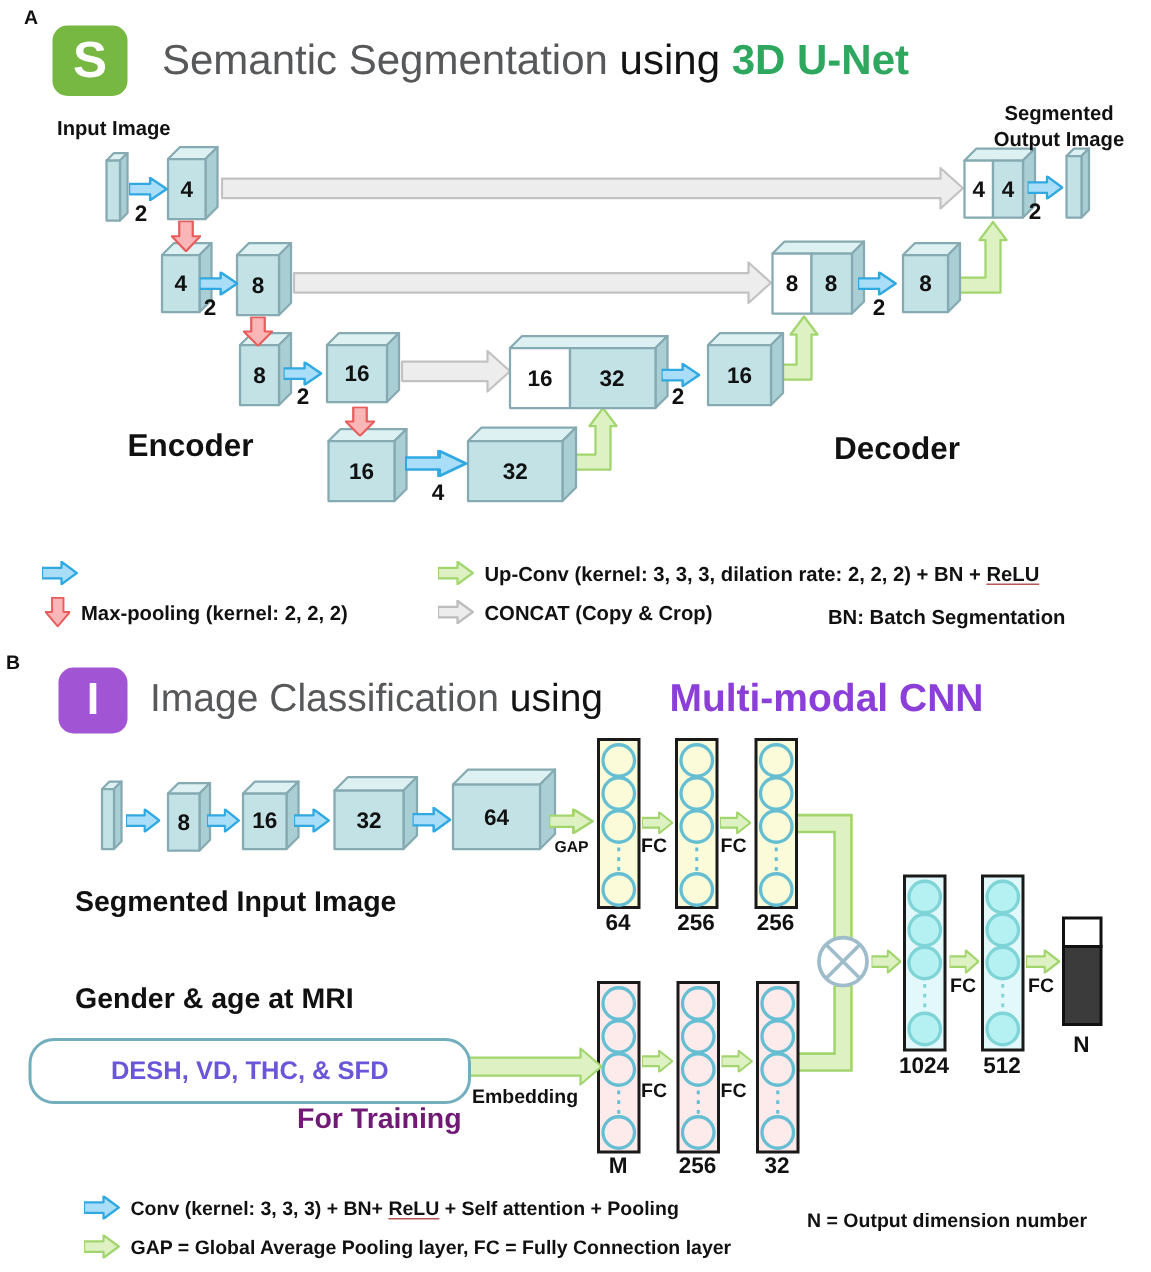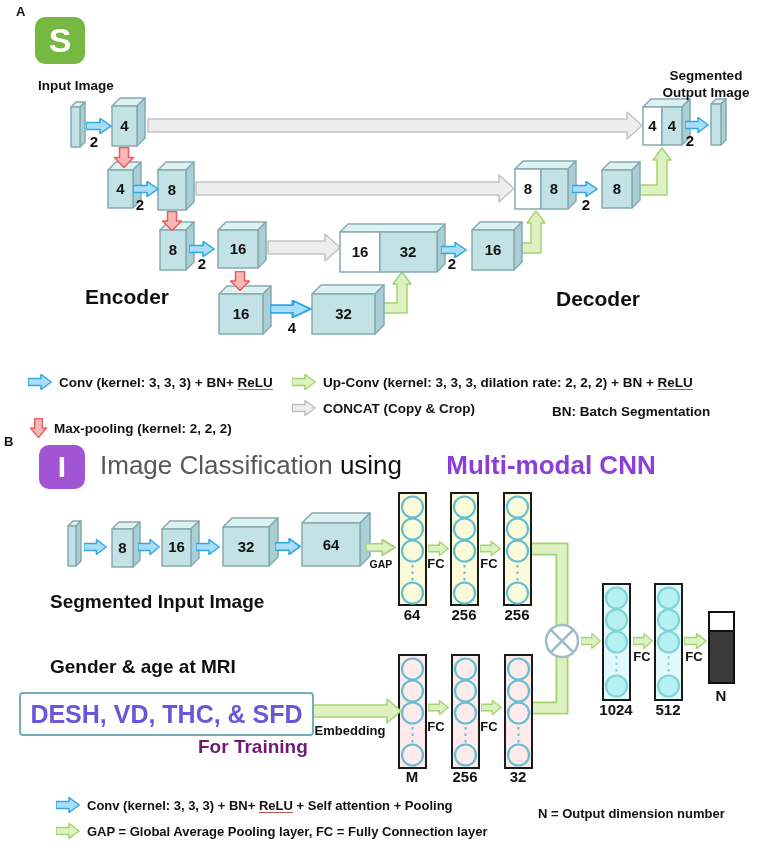--- a/index.html
+++ b/index.html
@@ -15,22 +15,22 @@
   .title-b{left:100px;top:450px;font-size:26px;}
   .fig-title .t-dark{color:#121212;}
   .t-accent-green{color:#2ea85f;font-weight:bold;}
   .t-accent-purple{color:#8b3fd8;font-weight:bold;margin-left:37px;}
   .legend-row{display:flex;align-items:center;gap:7px;font-weight:bold;color:#111;white-space:nowrap;}
   .leg-a{font-size:13.5px;}
   .leg-b{font-size:13px;margin-left:16px;}
   .relu{text-decoration:underline;text-decoration-color:#b85555;text-underline-offset:2px;}
   .note{font-weight:bold;color:#111;white-space:nowrap;}
   .blabel{font-weight:bold;color:#111;white-space:nowrap;}
-  .desh-box{left:19px;top:692px;width:291px;height:40px;border:2.5px solid #73aebd;border-radius:4px;
-            background:#fff;text-align:center;line-height:40px;font-weight:bold;font-size:25px;color:#6b55d8;white-space:nowrap;}
+  .desh-box{left:19px;top:692px;width:291px;height:40px;border:2.5px solid #73aebd;border-radius:17px;
+            background:#fff;text-align:center;line-height:40px;font-weight:bold;font-size:17px;color:#6b55d8;white-space:nowrap;}
   .for-training{left:198px;top:736px;font-size:19px;color:#701a75;font-weight:bold;}
   
   .bf{fill:#c3e2e6;stroke:#85aab1;stroke-width:1.5;stroke-linejoin:round;}
   .bw{fill:#ffffff;stroke:#85aab1;stroke-width:1.5;stroke-linejoin:round;}
   .bt{fill:#ddf1f3;stroke:#85aab1;stroke-width:1.5;stroke-linejoin:round;}
   .bs{fill:#a9ced3;stroke:#85aab1;stroke-width:1.5;stroke-linejoin:round;}
   .ga{fill:#ededed;stroke:#c2c2c2;stroke-width:1.5;stroke-linejoin:round;}
   .ge{fill:#ddf1c2;stroke:#a2d56e;stroke-width:1.5;stroke-linejoin:round;}
   .ic-blue{fill:#aadef8;stroke:#30a8e0;stroke-width:1.5;stroke-linejoin:round;}
   .ic-red{fill:#f9b6b6;stroke:#e85c5c;stroke-width:1.5;stroke-linejoin:round;}
@@ -341,28 +341,28 @@
       <g>
         <rect x="709" y="612" width="25" height="19" fill="#ffffff" stroke="#111" stroke-width="2"></rect>
         <rect x="709" y="631" width="25" height="52" fill="#3b3b3b" stroke="#111" stroke-width="2"></rect>
         <text class="bnum" x="721" y="701">N</text>
       </g>
     </g>
   </svg>
 
   <div class="abs panel-letter" style="left:16px;top:4px">A</div>
   <div class="abs app-icon icon-s">S</div>
+  <div class="abs fig-title title-a"><span>Semantic Segmentation</span><span class="t-dark"> using </span><span class="t-accent-green">3D U-Net</span></div>
 
   <div class="abs legend-row leg-a" style="left:28px;top:374px">
     <svg width="24" height="16">
         <use href="#sym-arrow-right" class="ic-blue" width="24" height="16"></use>
       </svg>
-    <span><span>Conv (kernel: 3, 3, 3) + BN+ </span><span class="relu">ReLU</span><span></span></span>
-  </div>
-  <div class="abs legend-row leg-a" style="left:30px;top:418px">
+  </div>
+  <div class="abs legend-row leg-a" style="left:30px;top:398px">
     <svg width="17" height="20">
         <use href="#sym-arrow-down" class="ic-red" width="17" height="20"></use>
       </svg>
     <span>Max-pooling (kernel: 2, 2, 2)</span>
   </div>
   <div class="abs legend-row leg-a" style="left:292px;top:374px">
     <svg width="24" height="16">
         <use href="#sym-arrow-right" class="ic-green" width="24" height="16"></use>
       </svg>
     <span><span>Up-Conv (kernel: 3, 3, 3, dilation rate: 2, 2, 2) + BN + </span><span class="relu">ReLU</span><span></span></span>

